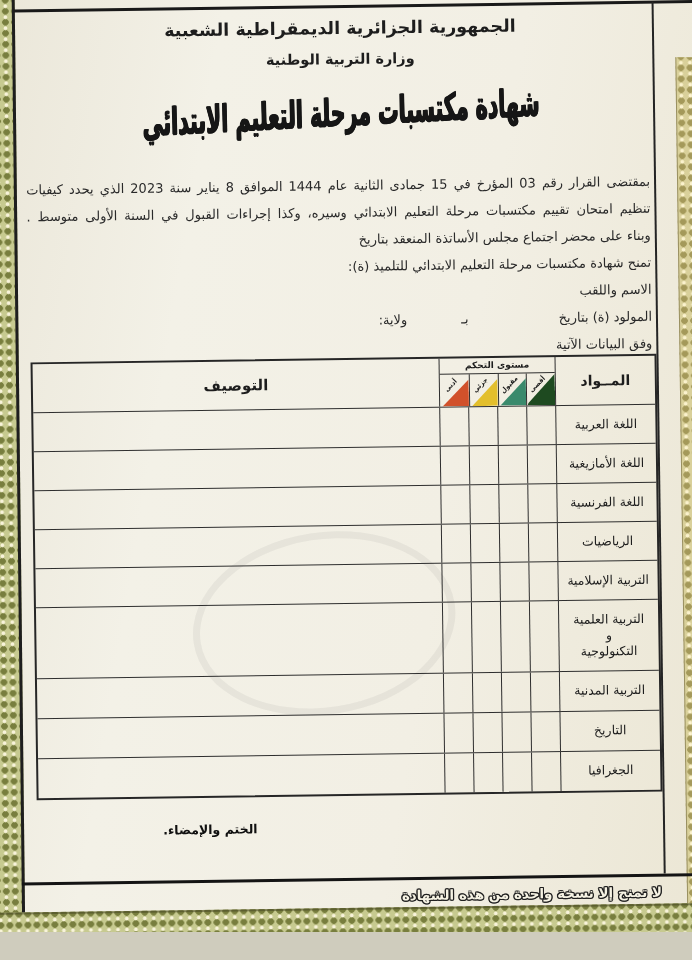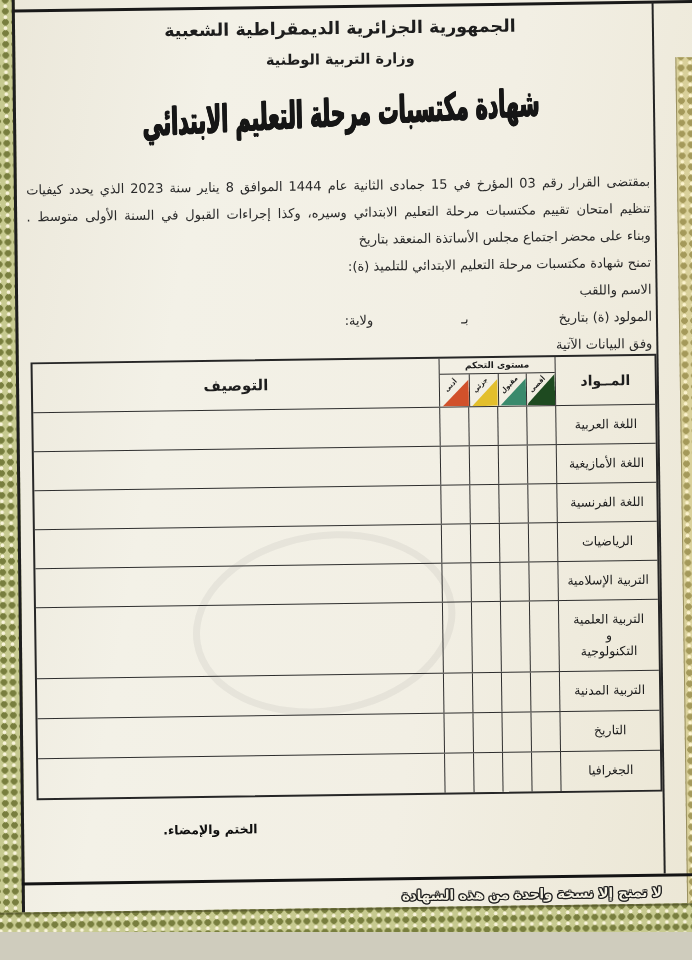--- a/index.html
+++ b/index.html
@@ -58,21 +58,21 @@
     transform:scale(0.82,1.5) rotate(-1.2deg);
     text-shadow:0.7px 0 0 #161616,-0.7px 0 0 #161616,0 0.7px 0 #161616,0.4px 0.6px 0 #3a3a3a;
   }
 
   
   .para{position:absolute;right:38px;left:30px;top:172px;direction:rtl;
         text-align:right;font-size:13px;line-height:27px;color:#2a2a2a;}
   .para .just{text-align:justify;text-align-last:justify;}
   .born-line{display:flex;align-items:baseline;}
   .born-line .g1{margin-right:90px;}
-  .born-line .g2{margin-right:88px;}
+  .born-line .g2{margin-right:54px;}
 
   
   .tbl{position:absolute;right:34px;top:358px;width:622px;direction:rtl;
        border:2px solid #262626;font-size:12.5px;}
   .trow{display:flex;border-top:1.5px solid #2e2e2e;}
   .trow:first-child{border-top:none;}
   .c-subj{width:100px;border-left:1.5px solid #2e2e2e;display:flex;align-items:center;
           justify-content:center;text-align:center;padding:1px 3px;box-sizing:border-box;
           white-space:pre-line;line-height:1.3;}
   .c-lv{width:29px;border-left:1px solid #2e2e2e;box-sizing:border-box;position:relative;}

